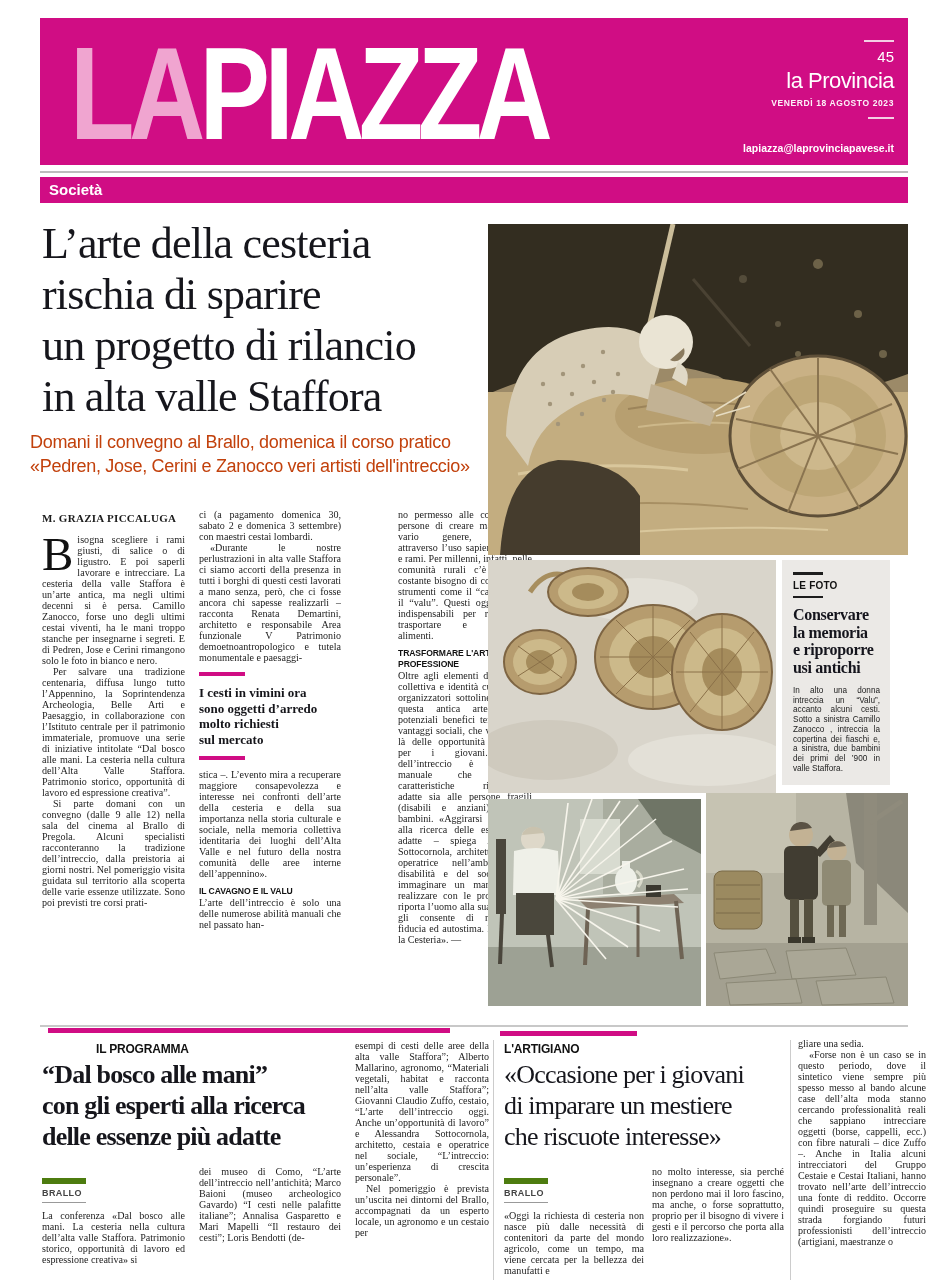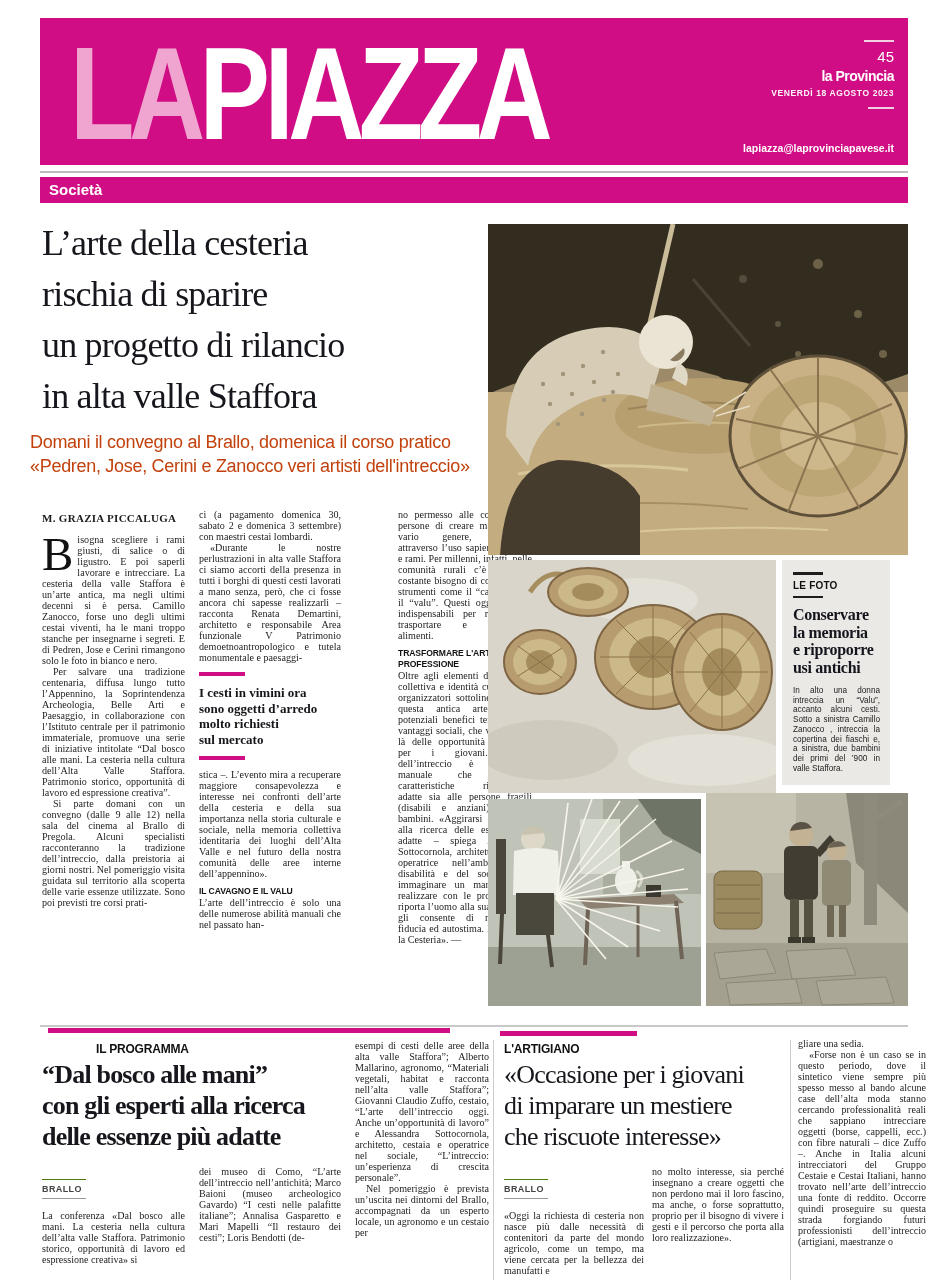--- a/index.html
+++ b/index.html
@@ -16,31 +16,31 @@
   
   .masthead{left:40px;top:18px;width:868px;height:147px;background:var(--magenta);}
   .logo{position:absolute;left:30px;top:10px;font-family:"Liberation Sans",sans-serif;
         font-weight:800;font-size:132px;line-height:1;letter-spacing:-7px;color:#fff;
         transform:scaleX(.80);transform-origin:0 0;white-space:nowrap;}
   .logo .la{color:var(--pink);}
   .mast-right{position:absolute;right:14px;top:22px;text-align:right;color:#fff;
         font-family:"Liberation Sans",sans-serif;}
   .mast-rule{width:30px;height:2px;background:#f3cfe4;margin:0 0 6px auto;}
   .page-number{font-size:15px;}
-  .brand{font-size:14px;font-weight:700;letter-spacing:-.5px;margin-top:3px;}
+  .brand{font-size:22px;font-weight:400;letter-spacing:-.5px;margin-top:3px;}
   .issue-date{font-size:8.5px;font-weight:700;letter-spacing:.6px;margin-top:4px;opacity:.95;}
   .mast-rule2{width:26px;height:2px;background:#f3cfe4;margin:9px 0 0 auto;}
   .email{position:absolute;right:14px;bottom:11px;color:#fff;font:700 10.5px "Liberation Sans",sans-serif;}
 
   .header-rule{left:40px;top:171px;width:868px;height:2px;background:#bdbdbd;}
   .section-bar{left:40px;top:177px;width:868px;height:26px;background:var(--magenta);}
   .section-label{color:#fff;font:700 15px/26px "Liberation Sans",sans-serif;padding-left:9px;}
 
   
-  .main-headline{left:42px;top:218px;width:450px;font-size:36px;line-height:51px;
+  .main-headline{left:42px;top:218px;width:450px;font-size:44px;line-height:51px;
         letter-spacing:-.8px;color:var(--head-ink);white-space:pre-line;}
   .main-subhead{left:30px;top:430px;width:462px;font:400 18px/24px "Liberation Sans",sans-serif;
         letter-spacing:-.3px;color:#c2410c;white-space:pre-line;}
   .byline{left:42px;top:512px;font:700 11px "Liberation Serif",serif;letter-spacing:.3px;}
 
   
   .bodytext{font-size:10.1px;line-height:11px;text-align:justify;color:var(--ink);overflow:hidden;}
   .para{margin:0;}
   .indent{text-indent:11px;}
   .col1{left:42px;top:534px;width:143px;height:483px;}
@@ -74,21 +74,21 @@
   .kbar-prog{left:48px;top:1028px;width:402px;height:5px;background:var(--magenta);}
   .kbar-art{left:500px;top:1031px;width:137px;height:5px;background:var(--magenta);}
   .kicker{font:700 12px "Liberation Sans",sans-serif;color:#111;letter-spacing:-.2px;}
   .k-prog{left:52px;top:1042px;padding-left:44px;}
   .k-art{left:504px;top:1042px;}
   .section-headline{font-size:26px;line-height:31px;letter-spacing:-.8px;color:var(--head-ink);
         white-space:pre-line;}
   .h-prog{left:42px;top:1059px;width:302px;font-weight:bold;}
   .h-art{left:504px;top:1059px;width:292px;}
   .dateline{font:700 9px "Liberation Sans",sans-serif;color:#444;letter-spacing:.4px;
-        border-top:1px solid #4d7c0f;border-bottom:1px solid #999;padding:4px 0;display:inline-block;min-width:44px;}
+        border-top:6px solid #4d7c0f;border-bottom:1px solid #999;padding:4px 0;display:inline-block;min-width:44px;}
   .d-prog{left:42px;top:1178px;}
   .d-art{left:504px;top:1178px;}
   .pcol1{left:42px;top:1210px;width:143px;height:70px;}
   .pcol2{left:199px;top:1166px;width:142px;height:114px;}
   .pcol3{left:355px;top:1040px;width:134px;height:240px;}
   .acol1{left:504px;top:1210px;width:140px;height:70px;}
   .acol2{left:652px;top:1166px;width:132px;height:114px;}
   .acol3{left:798px;top:1038px;width:128px;height:242px;}
   .vsep{width:1px;background:#cccccc;}
   .vsep1{left:493px;top:1040px;height:240px;}

